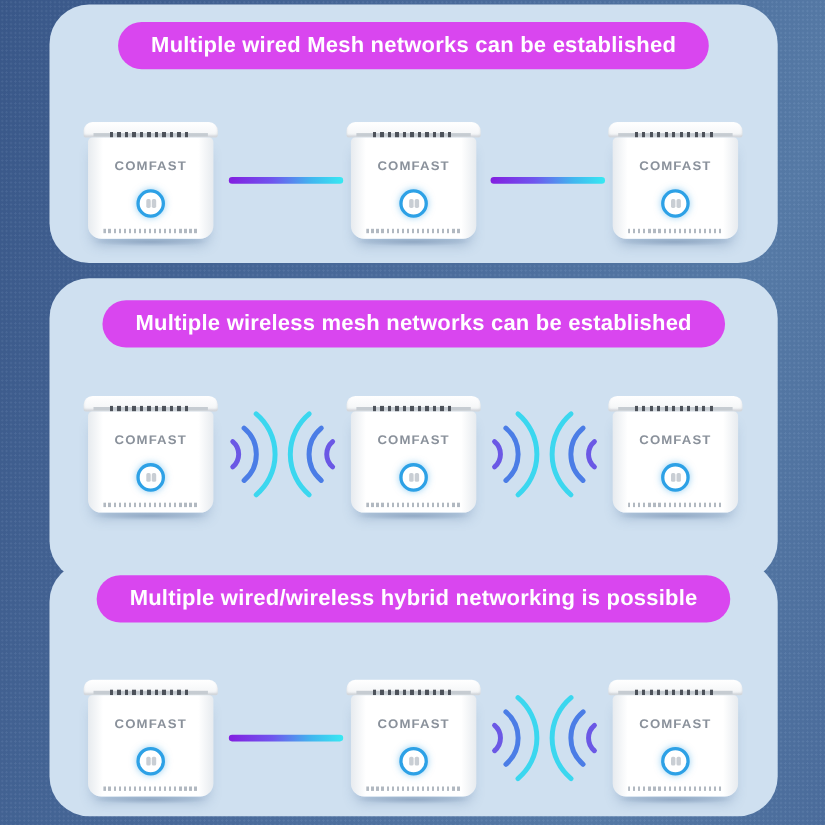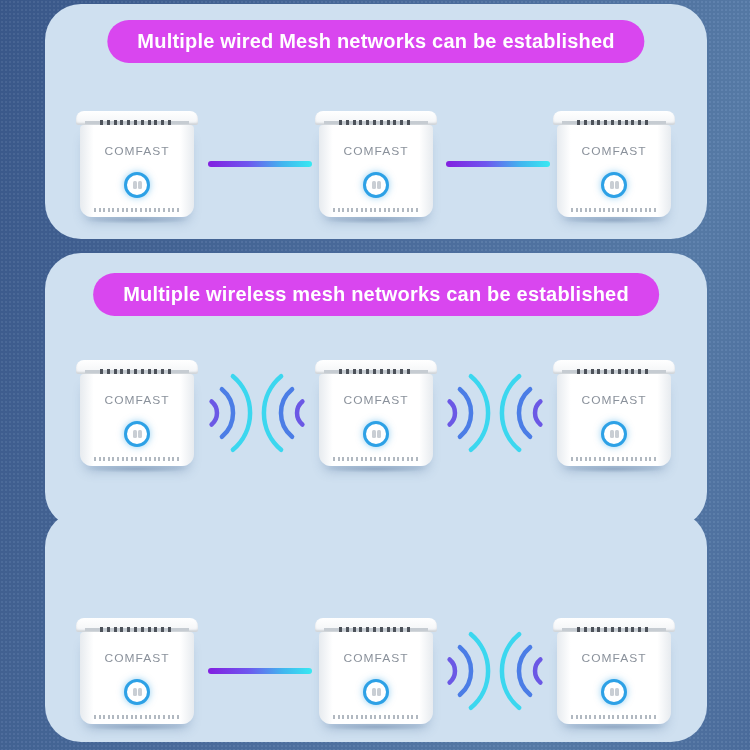--- a/index.html
+++ b/index.html
@@ -29,21 +29,21 @@
         border-radius:8px 8px 2px 2px;
         box-shadow:inset 0 -2px 2px rgba(120,130,145,.28);}
   .vent-top{position:absolute;top:10px;left:9px;width:104px;height:3px;background:#c6ccd2;}
   .vent-top::after{content:"";position:absolute;left:15px;right:15px;top:-1px;height:5px;
         background:repeating-linear-gradient(90deg,#4d525a 0 3px,transparent 3px 6.8px);}
   .rbody{position:absolute;top:14px;left:4px;width:114px;height:92px;
         background:linear-gradient(90deg,#e7ebef,#ffffff 12%,#ffffff 88%,#e7ebef);
         border-radius:4px 4px 12px 12px;
         box-shadow:0 9px 12px -5px rgba(60,95,140,.35);}
   .brand{position:absolute;top:19px;width:100%;text-align:center;
-        font-size:12px;font-weight:400;color:#8a919b;letter-spacing:1px;
+        font-size:12px;font-weight:700;color:#8a919b;letter-spacing:1px;
         transform:scaleY(.95);}
   .led{position:absolute;top:47px;left:50%;margin-left:-13px;width:26px;height:26px;
         box-sizing:border-box;border:3px solid #2da1e6;border-radius:50%;background:#fff;
         box-shadow:0 0 7px rgba(45,161,230,.5);
         display:flex;align-items:center;justify-content:center;gap:1px;}
   .led .dot{width:4px;height:8px;background:#c9ced4;border-radius:1.5px;}
   .vent-bottom{position:absolute;bottom:5px;left:50%;transform:translateX(-50%);
         width:86px;height:4px;opacity:.9;
         background:repeating-linear-gradient(90deg,#a9b1ba 0 2px,transparent 2px 4.6px);}
   
@@ -168,20 +168,21 @@
       <div class="led">
         <span class="dot"></span>
         <span class="dot"></span>
       </div>
       <div class="vent-bottom"></div>
     </div>
   </div>
 </section>
 
 <section class="panel p3">
+  <div class="pill">Multiple wired/wireless hybrid networking is possible</div>
 
   <div class="router r1">
     <div class="cap"></div>
     <div class="vent-top"></div>
     <div class="rbody">
       <div class="brand">COMFAST</div>
       <div class="led">
         <span class="dot"></span>
         <span class="dot"></span>
       </div>

